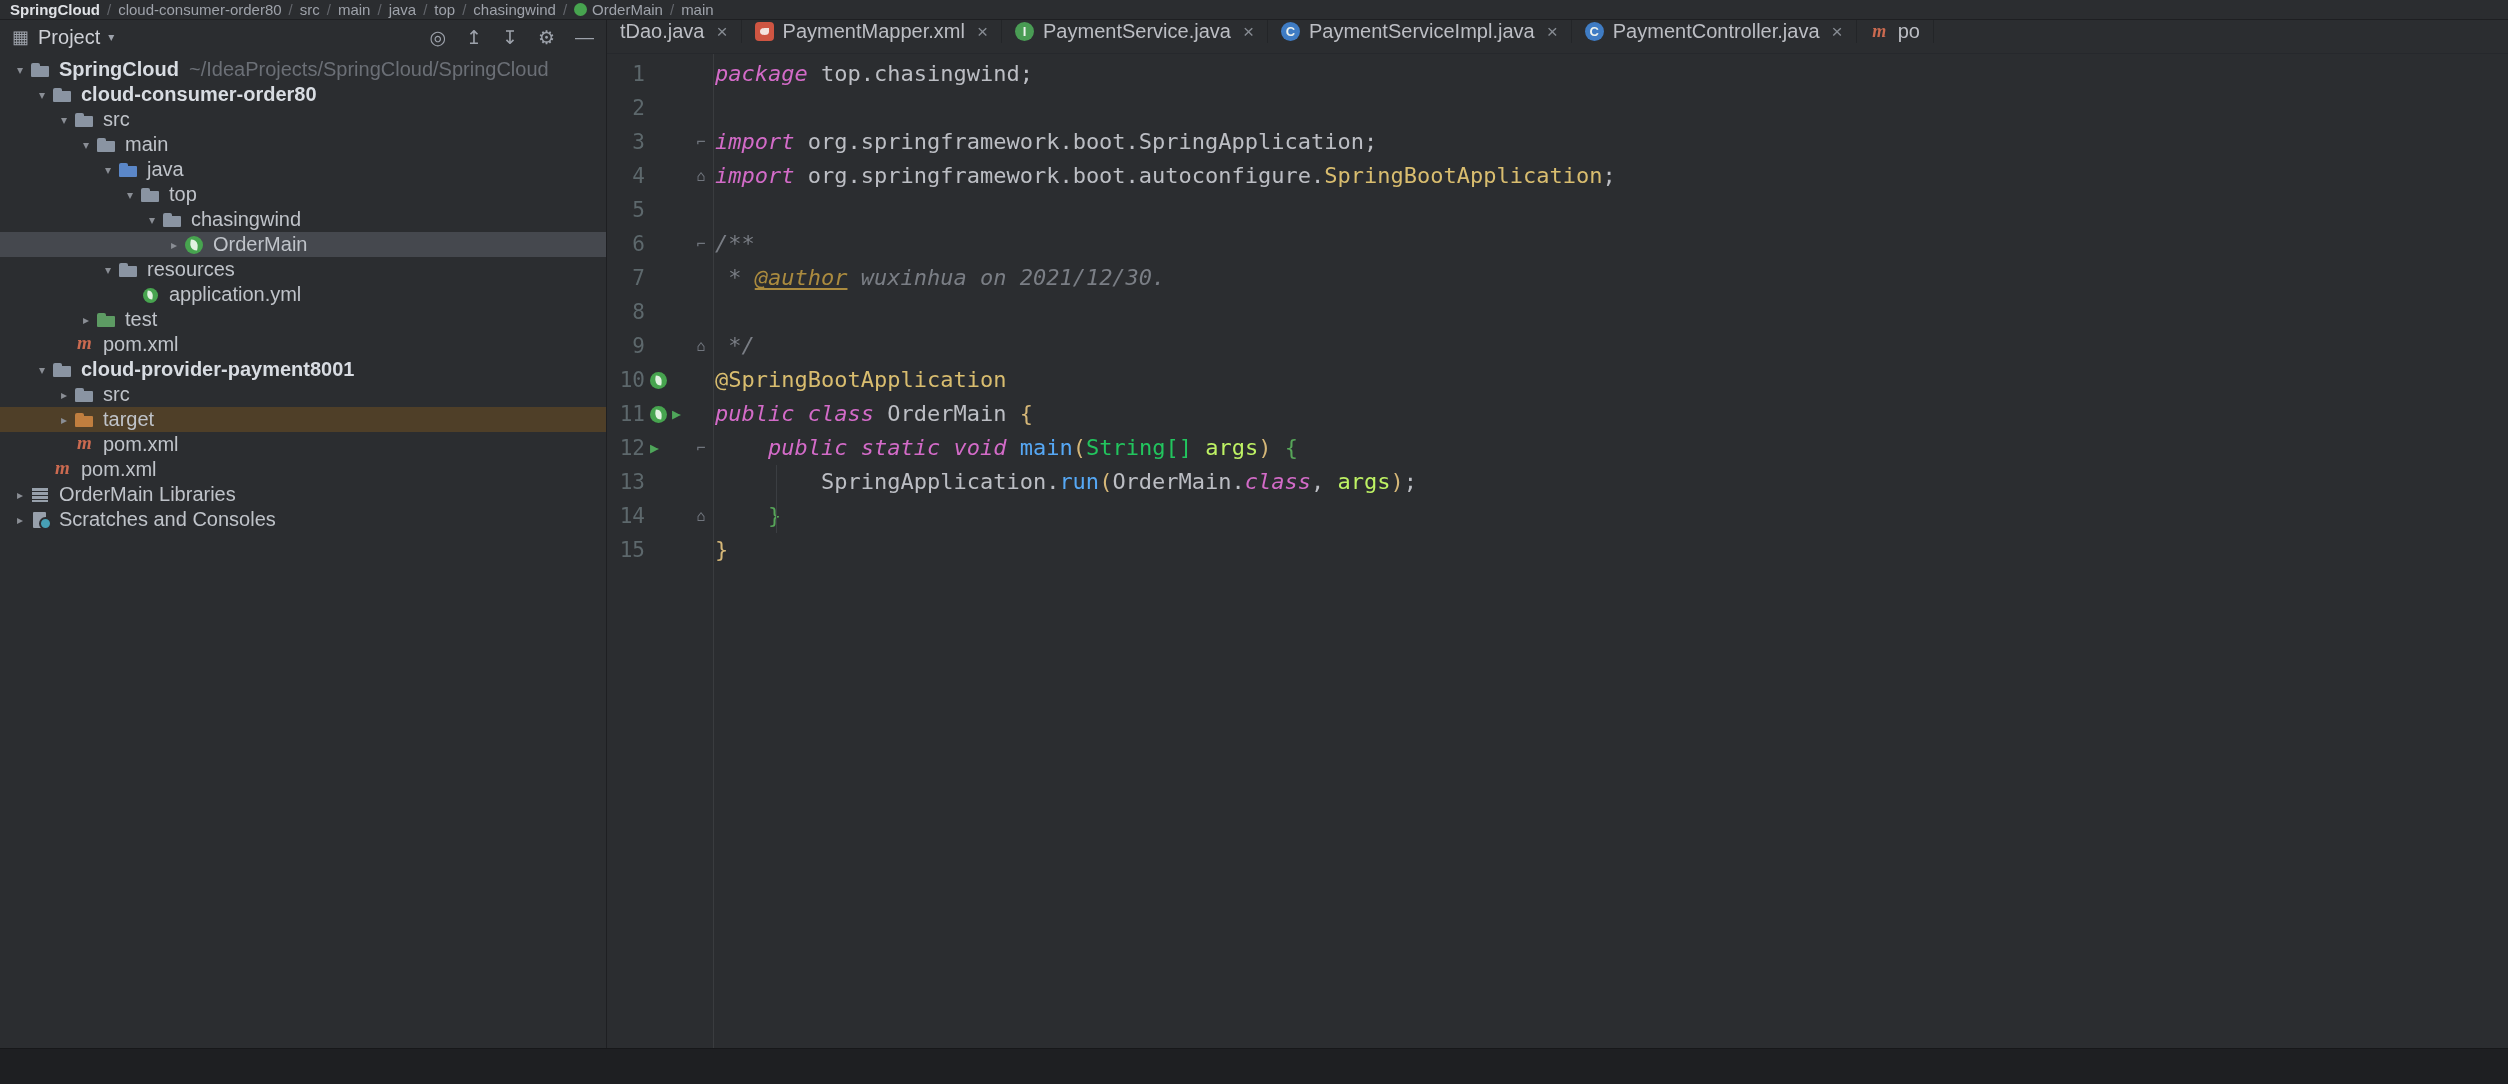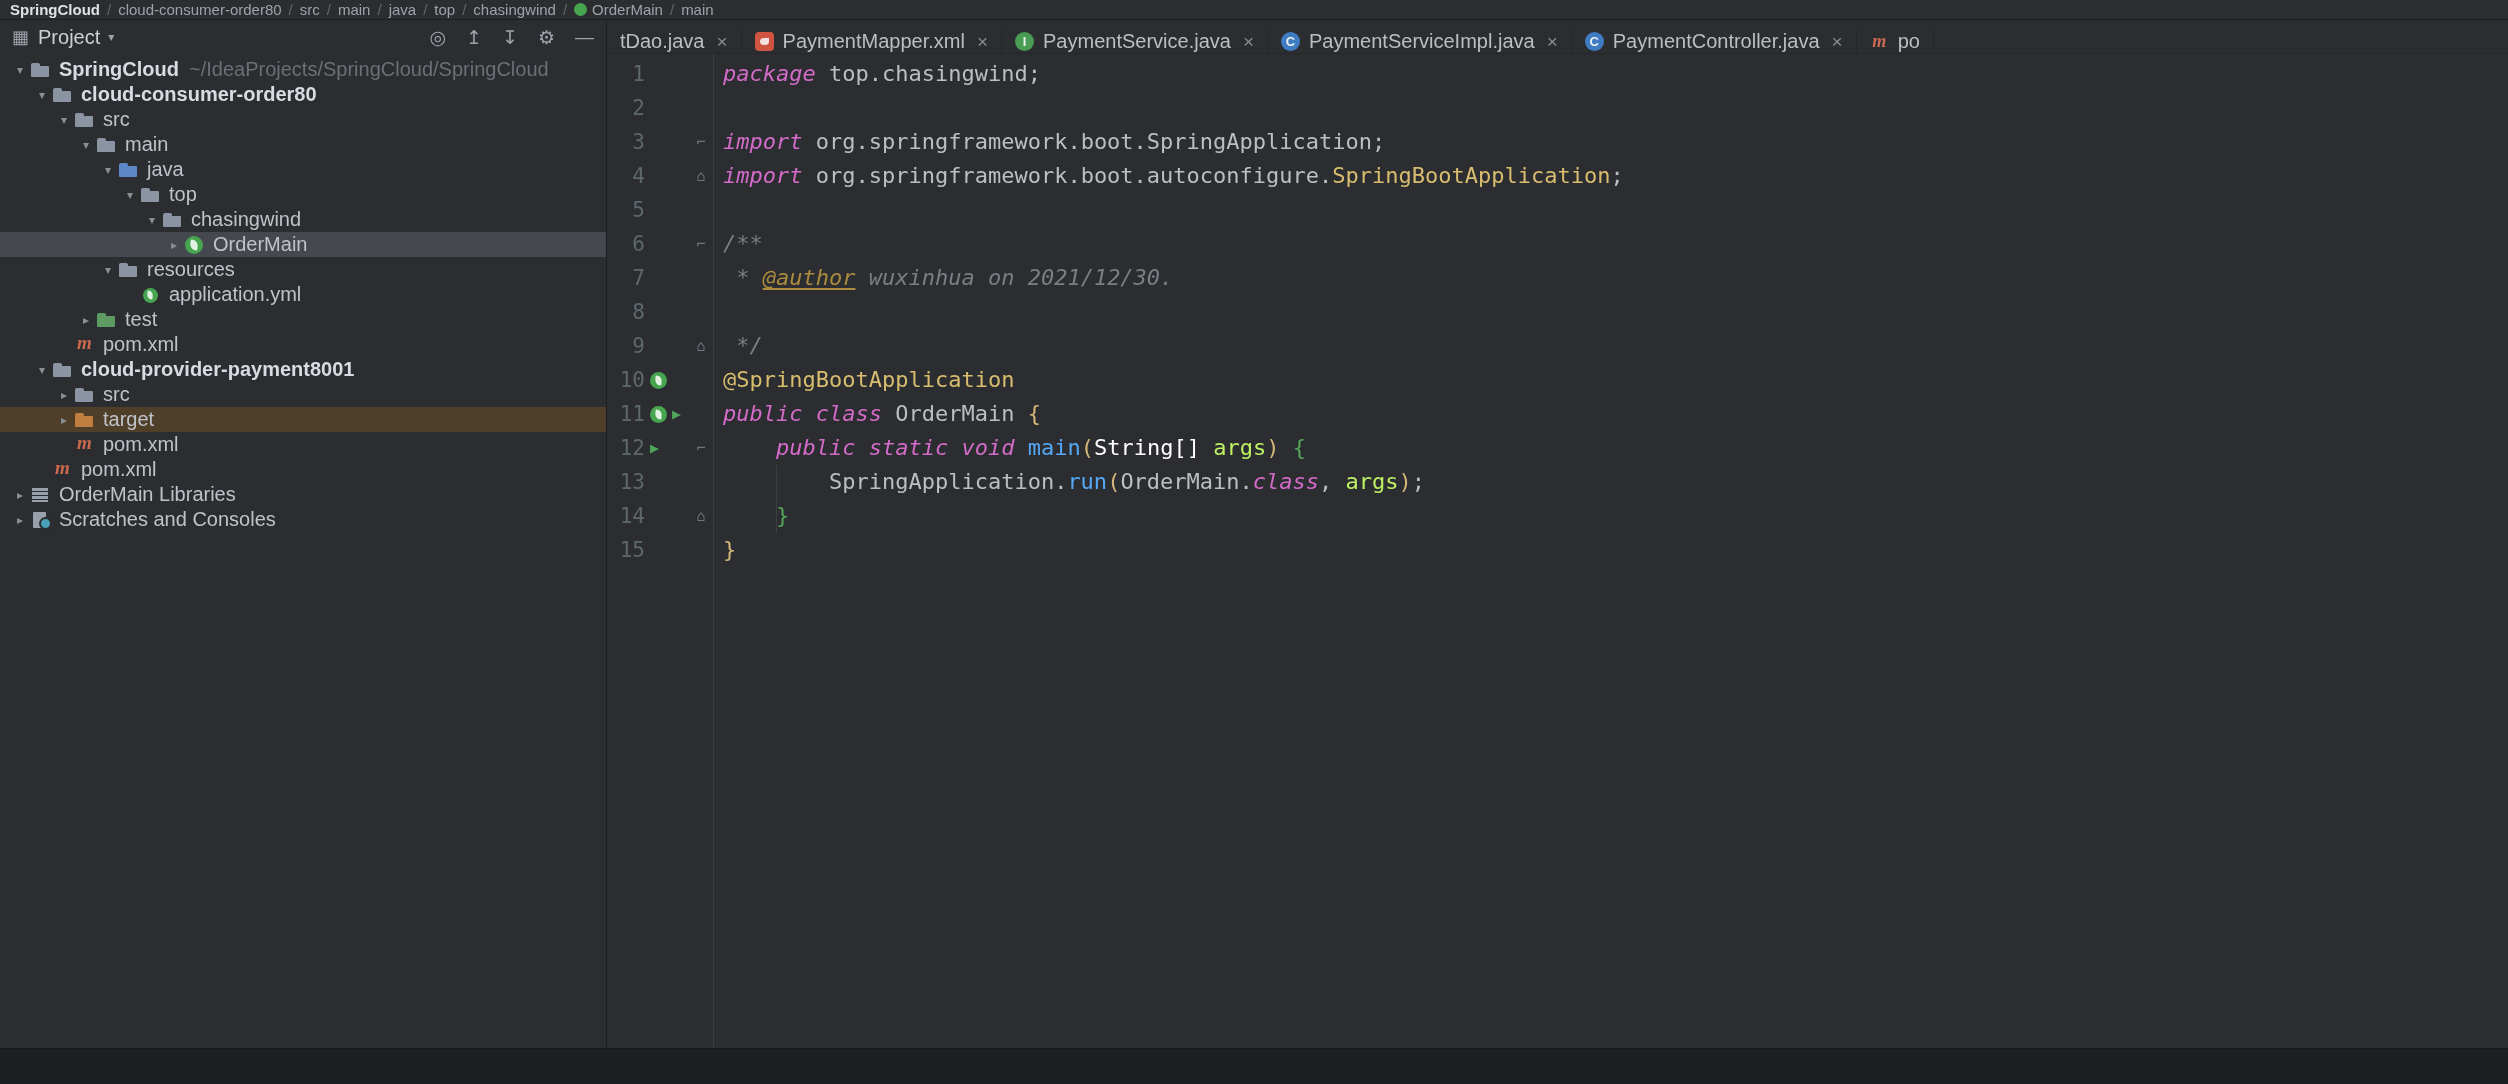--- a/index.html
+++ b/index.html
@@ -54,21 +54,21 @@
   .ic-spring-config::after{width:6px;height:8px;left:7px;top:6px}
   .ic-library::before{content:"";position:absolute;left:2px;top:3px;width:16px;height:14px;
     background:repeating-linear-gradient(180deg,#97a0ab 0 3px,#2b2d30 3px 4px)}
   .ic-scratches::before{content:"";position:absolute;left:3px;top:2px;width:13px;height:16px;
     background:#97a0ab;border-radius:1px}
   .ic-scratches::after{content:"";position:absolute;right:0;bottom:0;width:9px;height:9px;
     border-radius:50%;background:#47a0b5;border:2px solid #2b2d30}
 
   
   #editor-col{flex:1;min-width:0;display:flex;flex-direction:column;background:#2b2d30}
-  #tabbar{height:34px;flex:none;display:flex;align-items:flex-end;overflow:hidden;
+  #tabbar{height:34px;flex:none;display:flex;align-items:flex-start;overflow:hidden;
     font-size:20px;border-bottom:1px solid #26282c}
   .tab{display:flex;align-items:center;flex:none;gap:9px;padding:0 13px;border-right:1px solid #232528;color:#bcbec4}
   .tab .close{color:#868b92;font-size:19px;margin-left:3px}
   .tic{width:19px;height:19px;flex:none;display:flex;align-items:center;justify-content:center;
     font-size:13px;font-weight:bold;color:#edf2ee}
   .tic-interface{background:#499c54;border-radius:50%}
   .tic-class{background:#3f7cc4;border-radius:50%}
   .tic-mapper-file{background:#cf5542;border-radius:4px;position:relative}
   .tic-mapper-file::after{content:"";position:absolute;left:5px;top:6px;width:9px;height:7px;
     background:#f4e3de;border-radius:50% 0 50% 50%}
@@ -79,32 +79,32 @@
     font-family:"DejaVu Sans Mono",monospace;font-size:22px}
   #gutter-line{position:absolute;left:106px;top:0;bottom:0;width:1px;background:#3a3c3f}
   .cline{display:flex;height:34px;line-height:34px;position:relative;white-space:pre}
   .lnum{width:38px;flex:none;text-align:right;color:#5d686c;font-size:21px}
   .gicons{width:44px;flex:none;display:flex;align-items:center;gap:5px;padding-left:5px}
   .g-run{color:#4fa65a;font-size:15px;line-height:1}
   .g-bean{width:17px;height:17px;border-radius:50%;background:#47a44f;position:relative;flex:none}
   .g-bean::after{content:"";position:absolute;left:5px;top:4px;width:7px;height:9px;
     background:#e2f2e2;border-radius:0 70% 0 70%;transform:rotate(10deg)}
   .gfold{width:24px;flex:none;text-align:center;color:#70757d;font-size:15px}
-  .ctext{padding-left:10px}
+  .ctext{padding-left:2px}
   .guide{position:absolute;left:calc(116px + 4ch);top:0;bottom:0;width:1px;background:#3b3e42}
 
   
   .tk-kw{color:#d36bc8;font-style:italic}
   .tk-plain{color:#bcbec4}
   .tk-ann{color:#d9bd6f;}
   .tk-cmt{color:#7a7e85;font-style:italic}
   .tk-doctag{color:#ab8b3f;font-style:italic;text-decoration:underline;text-underline-offset:3px}
   .tk-typo{text-decoration:underline wavy #cf5b56;text-underline-offset:5px}
   .tk-fn{color:#56a8f5}
-  .tk-type{color:#ffffff}
+  .tk-type{color:#22c55e}
   .tk-arg{color:#bef264}
   .tk-br1{color:#d5b778}
   .tk-br2{color:#57a559}
 
   
   #bottom{height:36px;background:#1e1f22;border-top:1px solid #17181a}
 </style>
 </head>
 <body>
 

